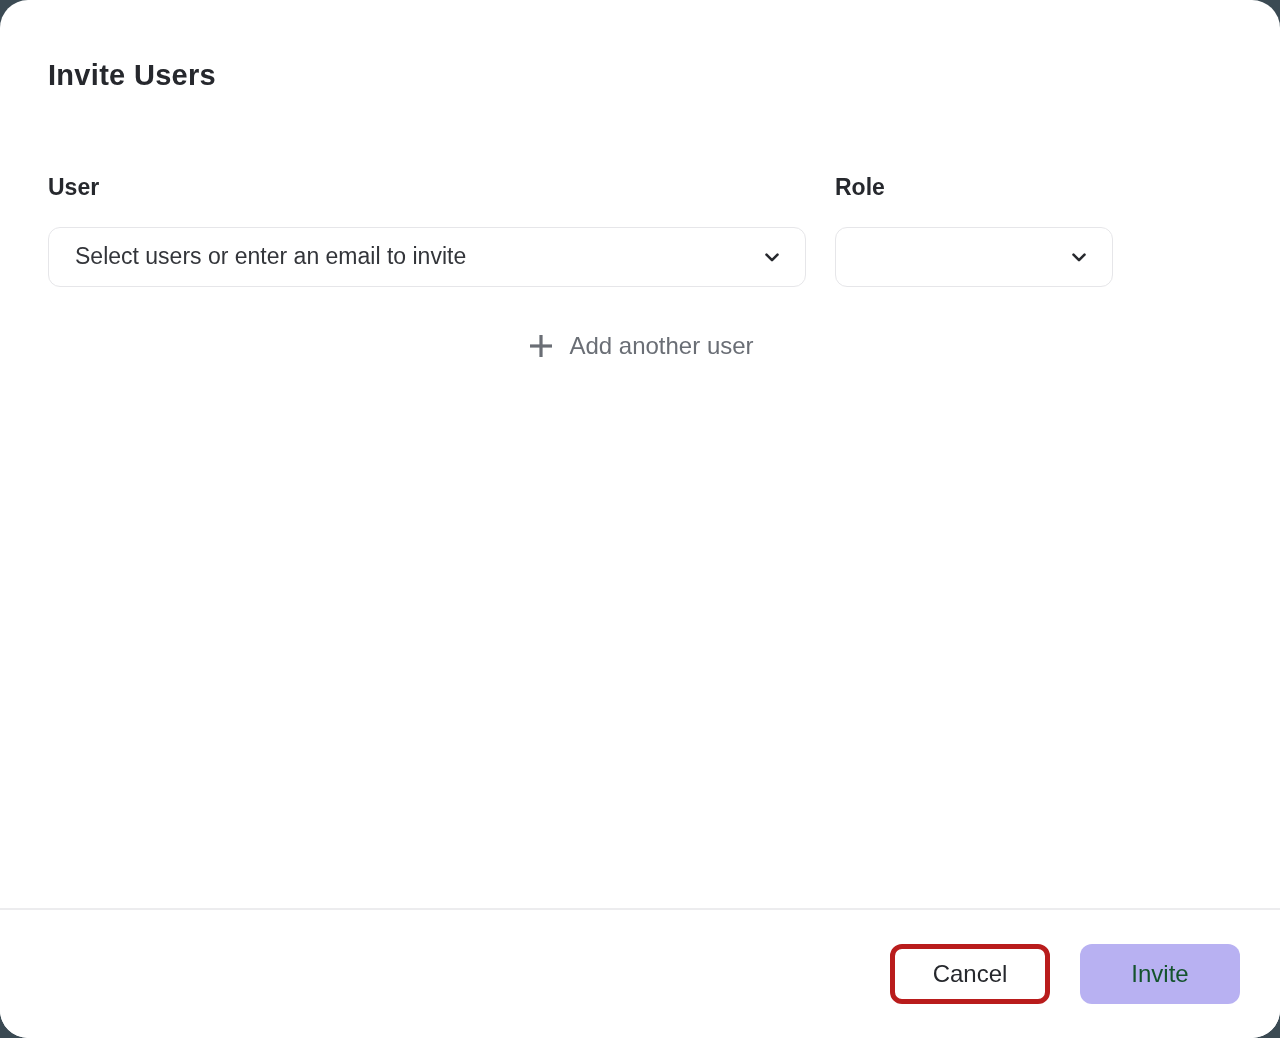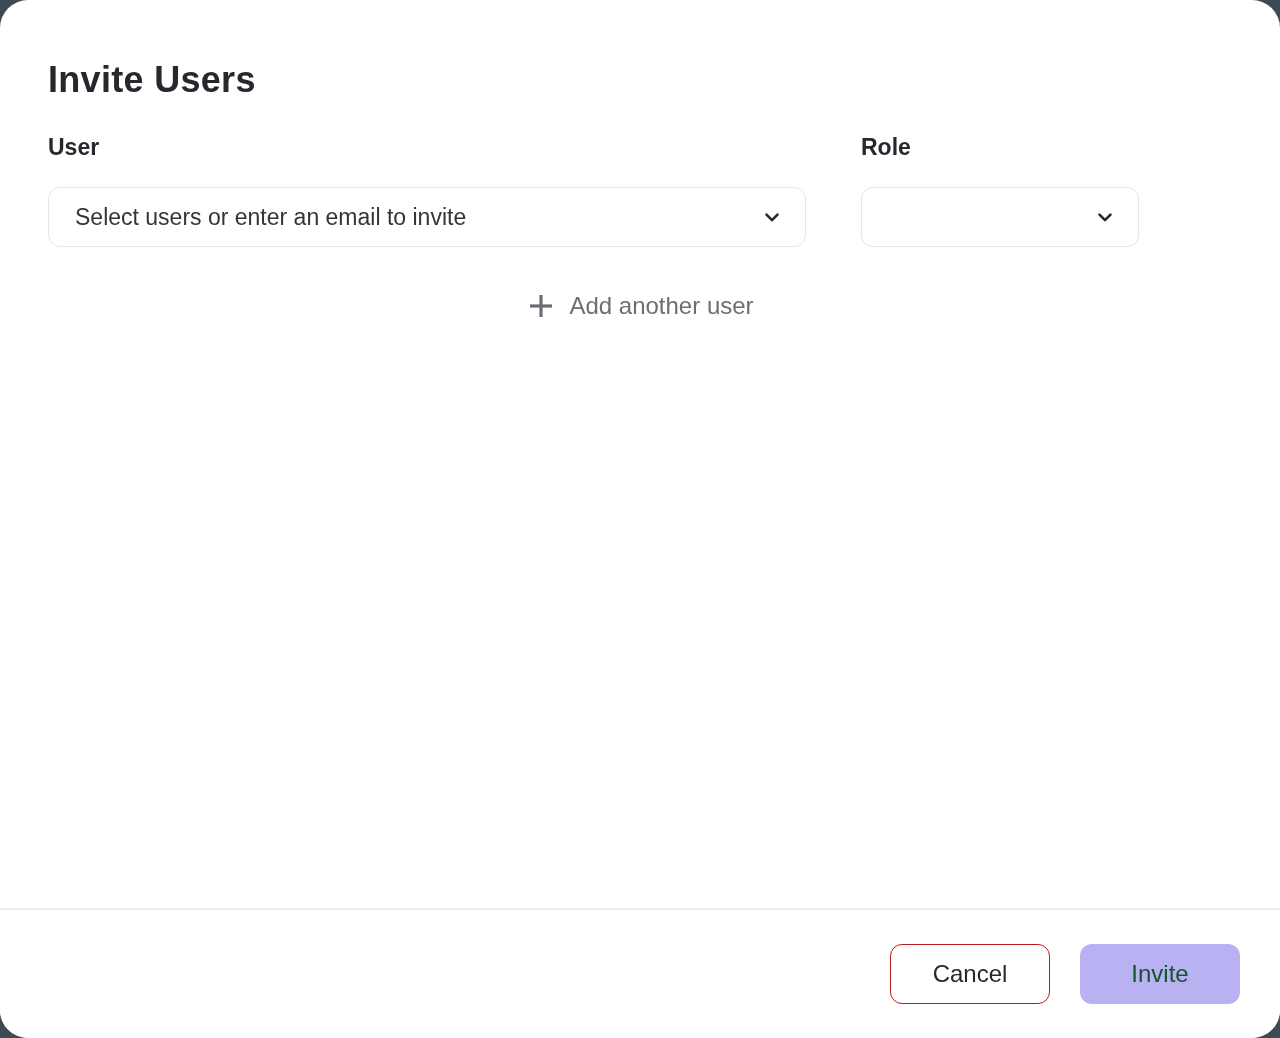--- a/index.html
+++ b/index.html
@@ -14,30 +14,30 @@
     position: absolute;
     inset: 0;
     background: #ffffff;
     border-radius: 28px;
     overflow: hidden;
   }
   .modal-body {
     padding: 58px 47px 0 48px;
   }
   .title {
-    font-size: 36px;
+    font-size: 29px;
     font-weight: 700;
     color: #26282d;
     letter-spacing: 0.3px;
     line-height: 1.2;
   }
   .form-row {
     display: flex;
-    gap: 55px;
-    margin-top: 32px;
+    gap: 29px;
+    margin-top: 80px;
   }
   .field-user { width: 758px; flex: none; }
   .field-role { width: 278px; flex: none; }
   .field-label {
     font-size: 23px;
     font-weight: 700;
     color: #26282d;
     line-height: 28px;
     margin-bottom: 26px;
   }
@@ -107,21 +107,21 @@
     border-radius: 12px;
     font-size: 24px;
     font-family: inherit;
     display: flex;
     align-items: center;
     justify-content: center;
     line-height: 1;
   }
   .btn-cancel {
     background: #ffffff;
-    border: 1px solid #b91c1c;
+    border: 5px solid #b91c1c;
     color: #26282d;
     cursor: pointer;
   }
   .btn-invite {
     background: #b8b1f2;
     border: none;
     color: #14532d;
     cursor: default;
   }
 </style>

